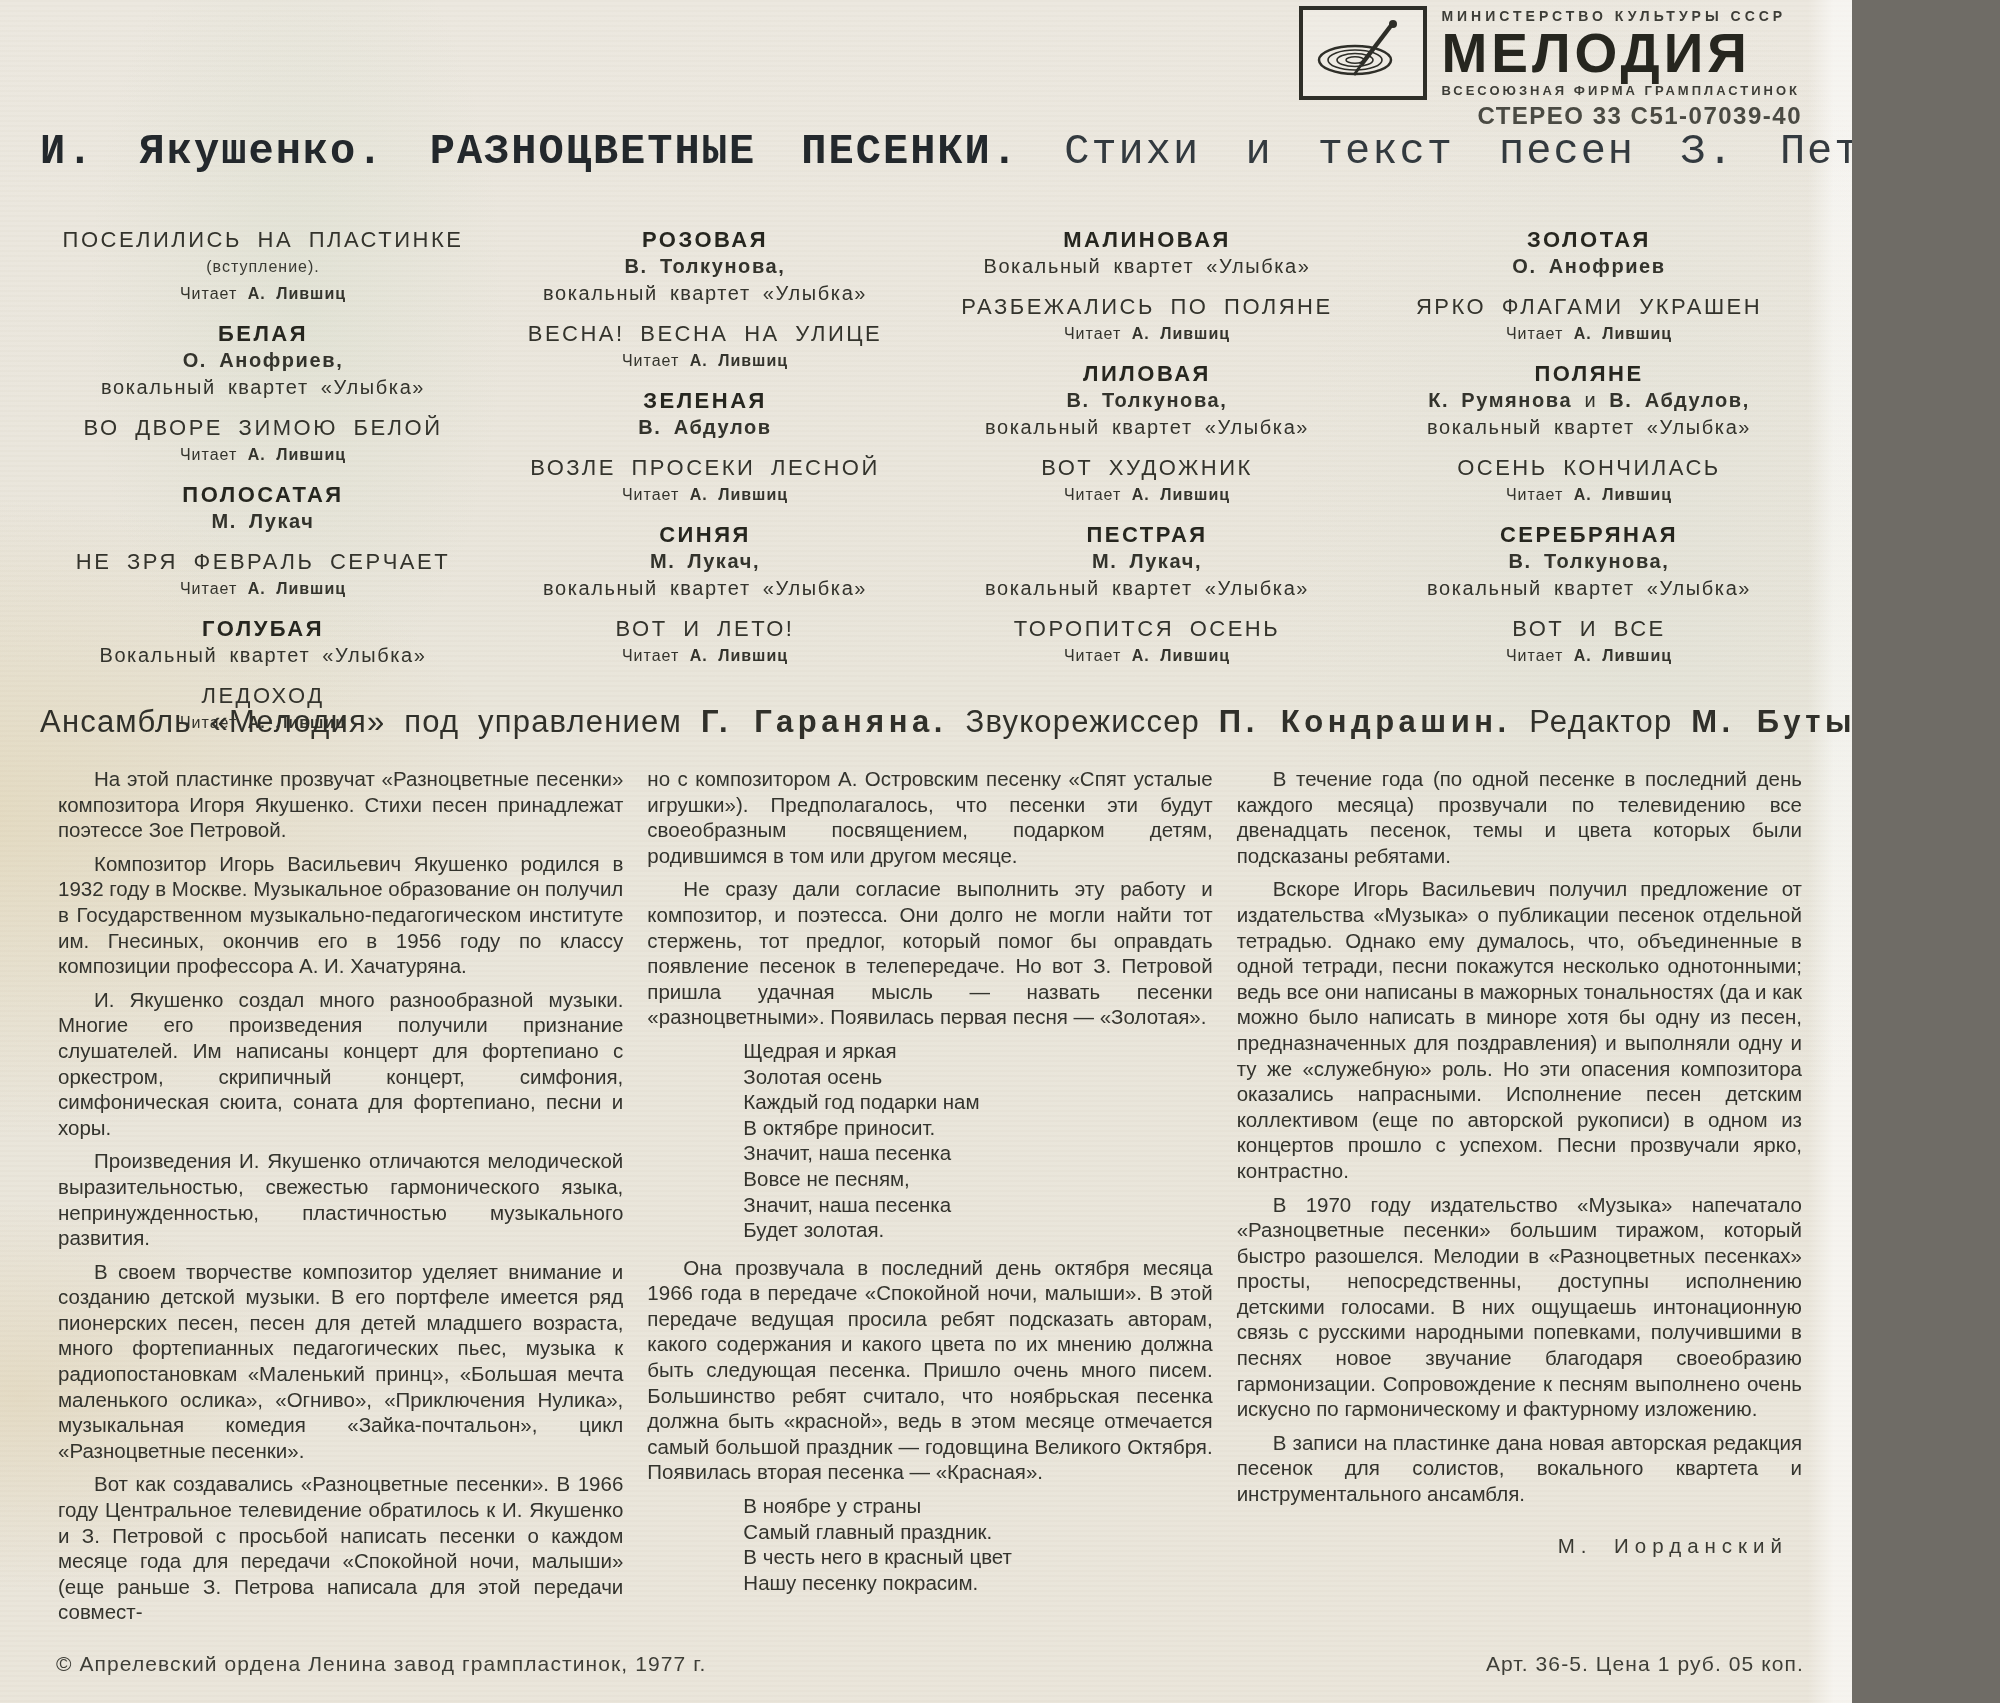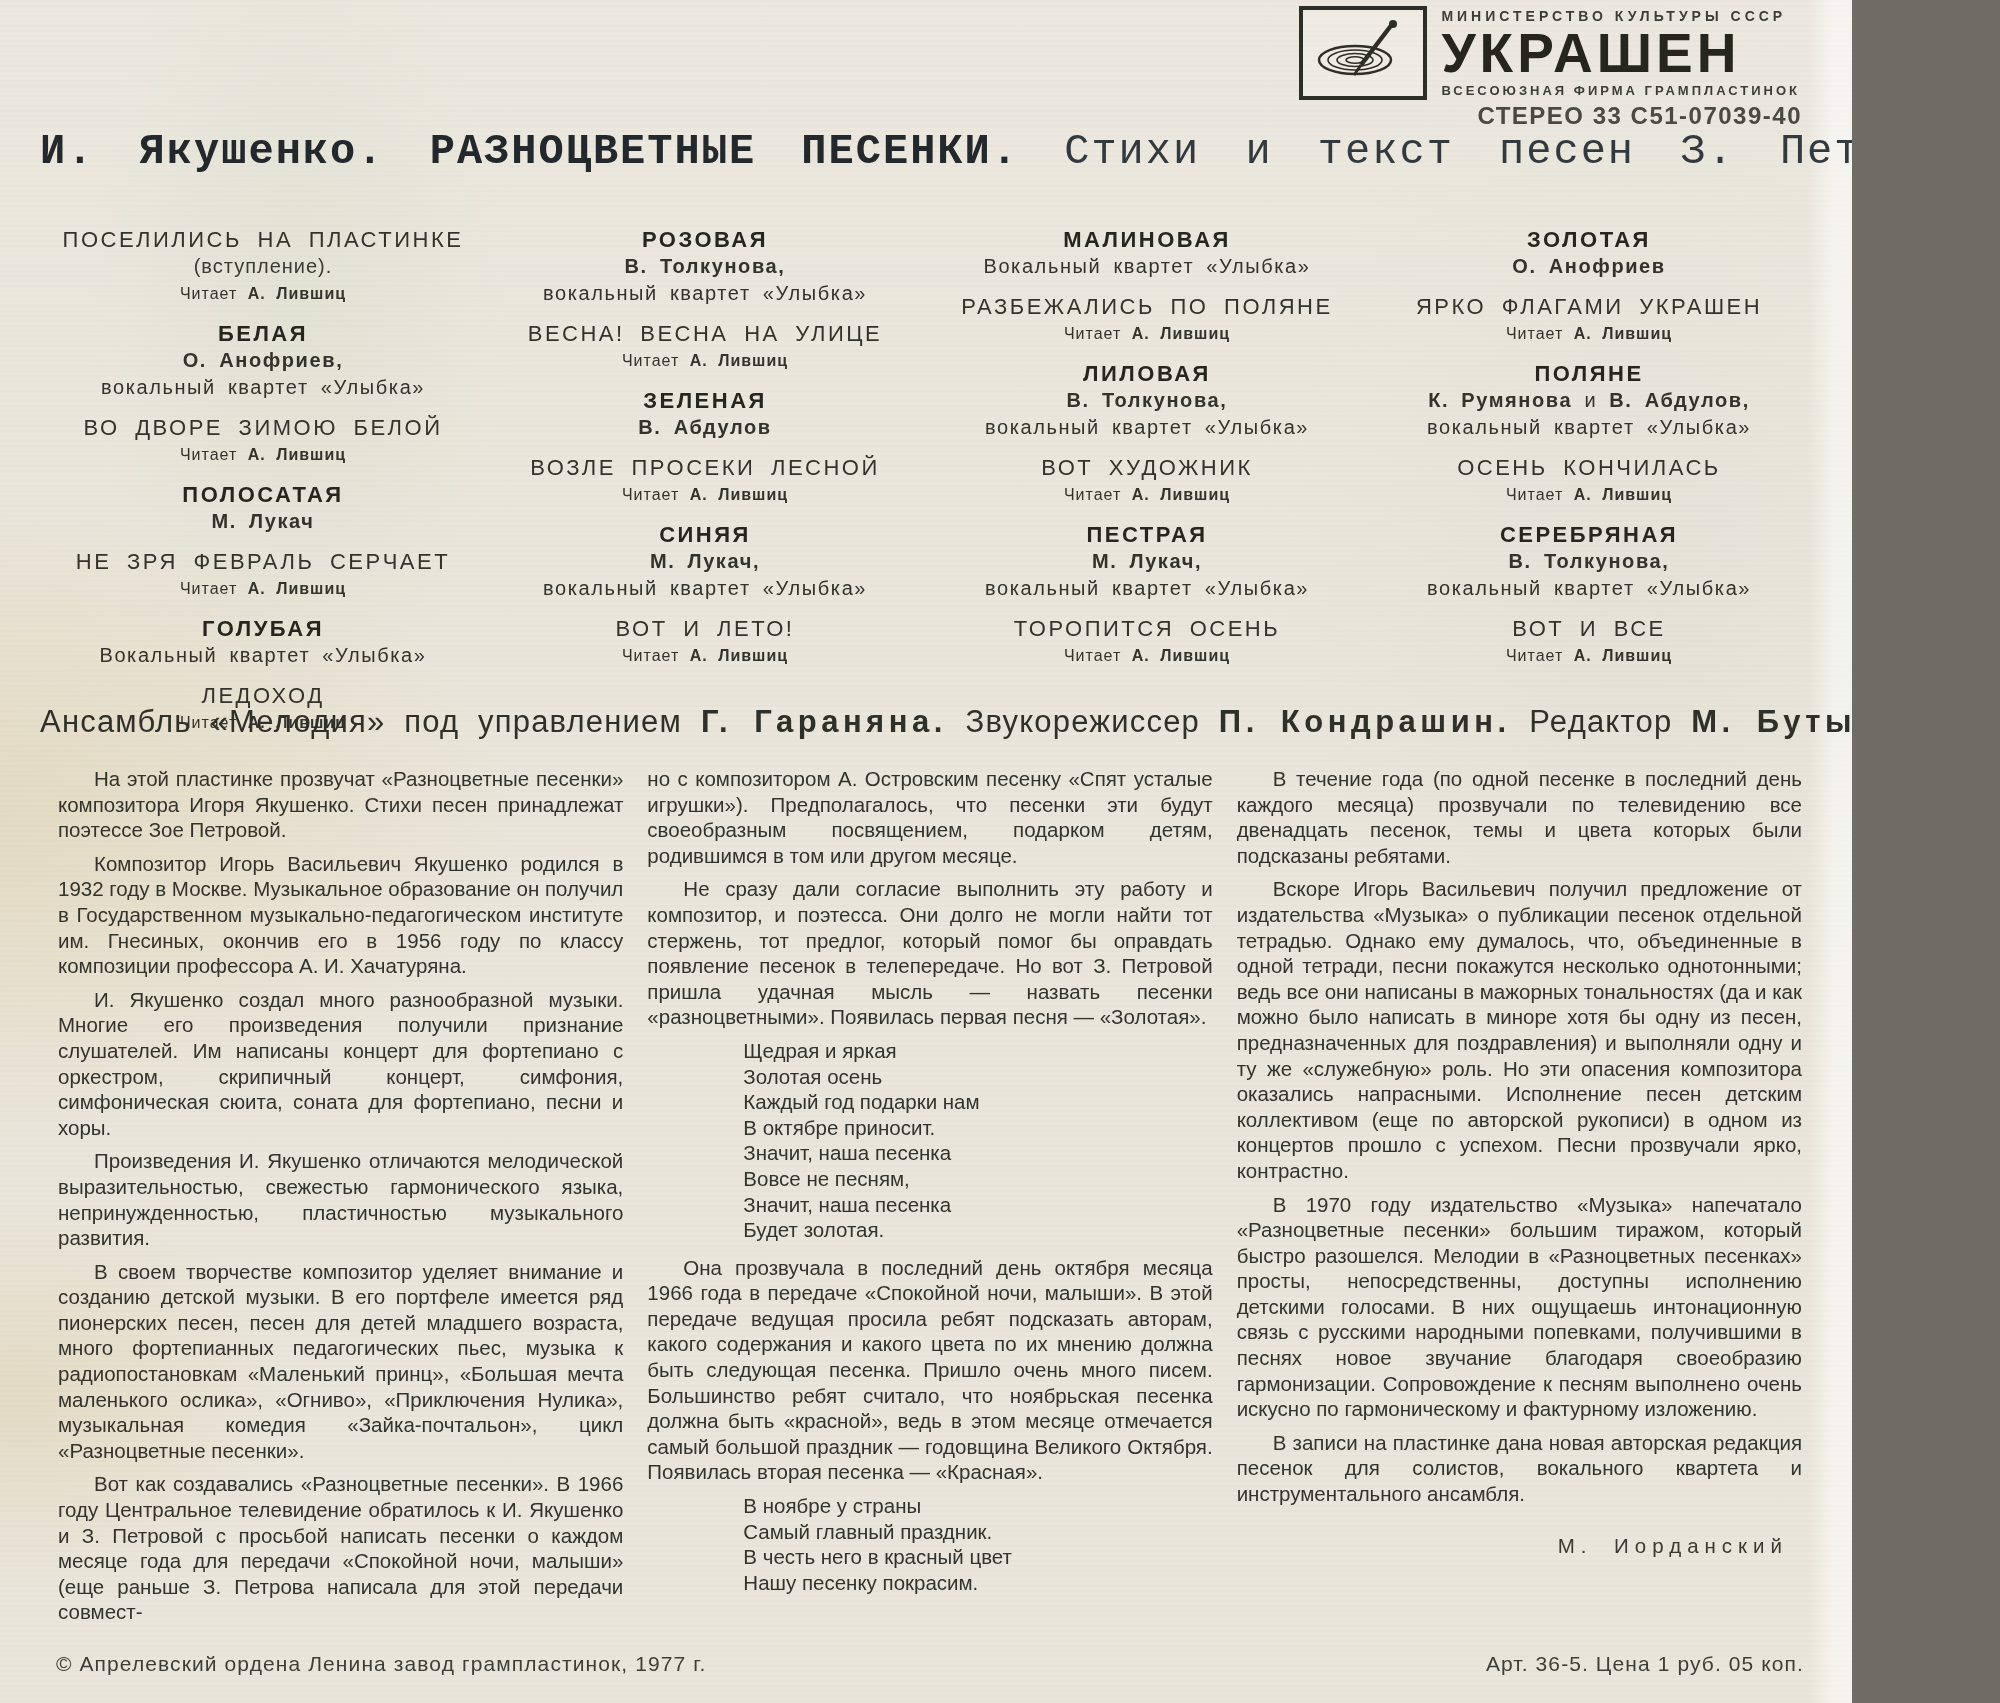--- a/index.html
+++ b/index.html
@@ -30,21 +30,21 @@
   .tt-b{font-weight:bold;color:#23282c;}
   .tt-sub{font-weight:normal;color:#333a3f;}
   
   .tracklist{position:absolute;top:226px;left:42px;right:42px;display:flex;}
   .tl-col{flex:1;text-align:center;padding:0 10px;}
   .tl-entry{margin-bottom:13px;}
   .tl{line-height:27px;}
   .tl .b{font-weight:bold;}
   .tl.head{font-weight:bold;font-size:22px;letter-spacing:2.5px;color:#26261f;}
   .tl.song{font-size:22px;letter-spacing:2.5px;word-spacing:7px;color:#33332c;}
-  .tl.note{font-size:20px;letter-spacing:1px;color:#3a3a33;}
+  .tl.note{font-size:16px;letter-spacing:1px;color:#3a3a33;}
   .tl.artist{font-size:20px;letter-spacing:1.6px;word-spacing:5px;color:#33332c;}
   .tl.reader{font-size:16px;letter-spacing:1px;word-spacing:5px;color:#33332c;}
   
   .credits{position:absolute;top:704px;left:0;right:0;text-align:left;font-size:31px;
     letter-spacing:1.2px;word-spacing:9px;color:#30302a;white-space:nowrap;margin-left:40px;}
   .credits .sp{font-weight:bold;letter-spacing:4.5px;}
   
   .article{position:absolute;top:766px;left:58px;right:50px;display:flex;gap:24px;}
   .a-col{flex:1;text-align:justify;font-size:20.5px;line-height:25.6px;color:#33332d;}
   .apara{margin:0 0 8px;text-indent:36px;}
@@ -69,21 +69,21 @@
           <ellipse cx="44" cy="42" rx="18" ry="6.5" stroke-width="1.6"></ellipse>
           <ellipse cx="44" cy="42" rx="9" ry="3.2" stroke-width="1.6"></ellipse>
         </g>
         <path d="M82 5 L50 47" stroke="#2e2e28" stroke-width="4.5" fill="none"></path>
         <path d="M50 47 l-7 10" stroke="#2e2e28" stroke-width="3" fill="none"></path>
         <circle cx="82" cy="6" r="4" fill="#2e2e28"></circle>
       </svg>
     </div>
     <div class="brand-text">
       <div class="ministry">МИНИСТЕРСТВО КУЛЬТУРЫ СССР</div>
-      <div class="melodiya">УКРАШЕН</div>
+      <div class="melodiya">МЕЛОДИЯ</div>
       <div class="firm">ВСЕСОЮЗНАЯ ФИРМА ГРАМПЛАСТИНОК</div>
     </div>
   </div>
 
   <div class="catalog">СТЕРЕО 33 С51-07039-40</div>
 
   <div class="main-title">
     <span class="tt-b">И. Якушенко.</span>
     <span class="tt-b">РАЗНОЦВЕТНЫЕ ПЕСЕНКИ.</span>
     <span class="tt-sub">Стихи и текст песен З. Петровой</span>

